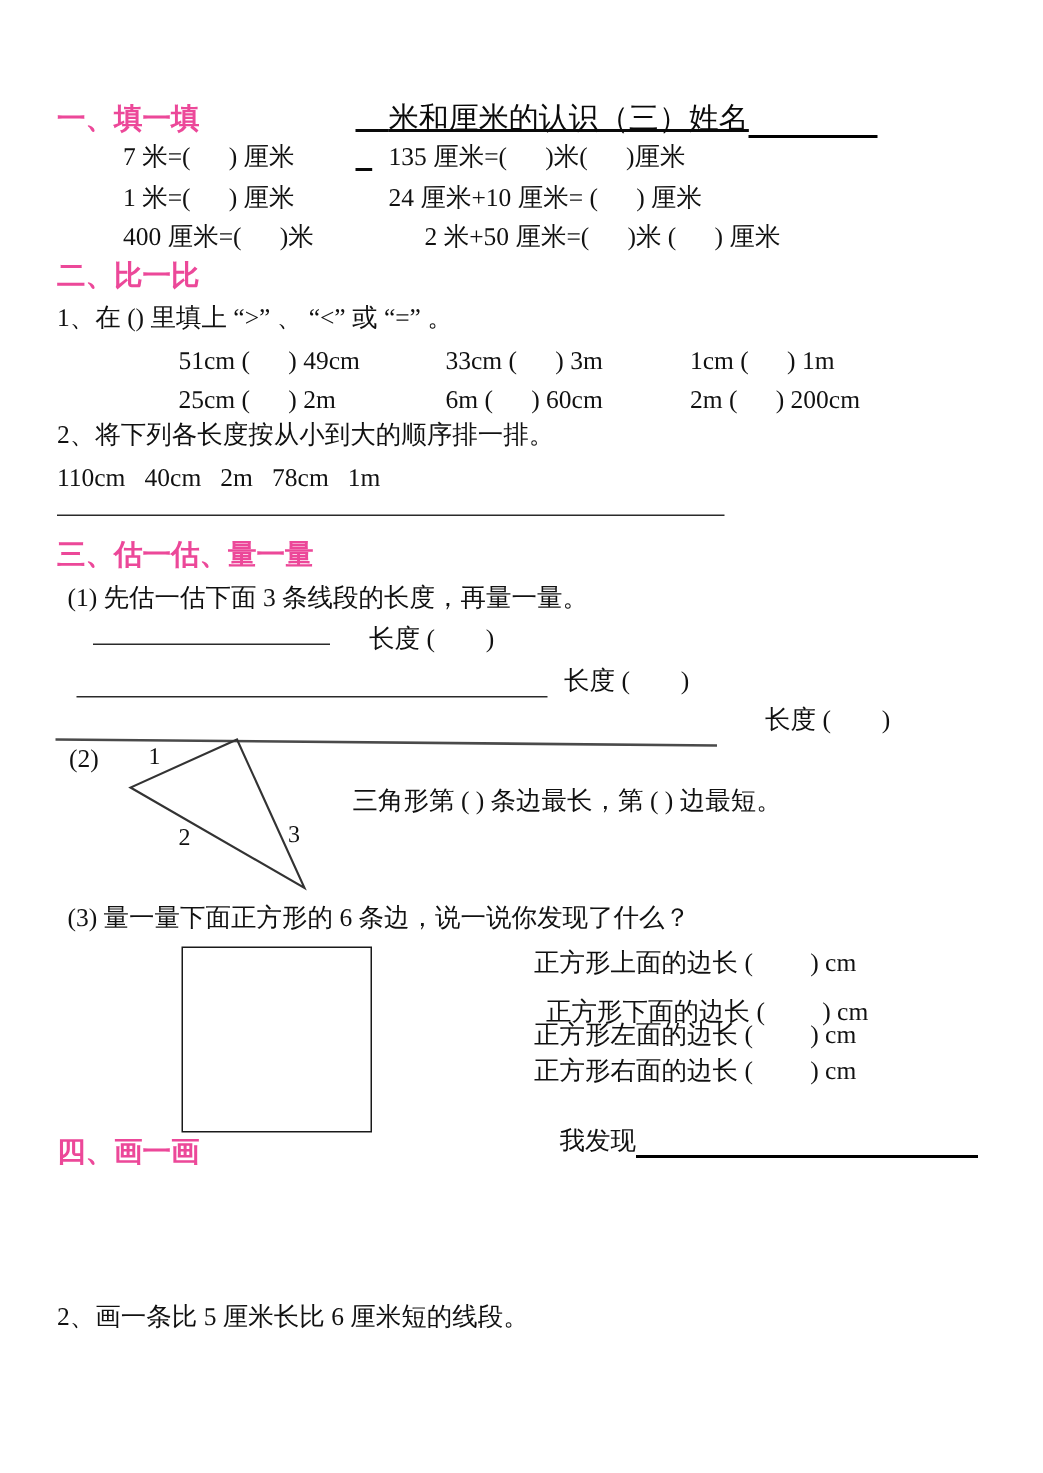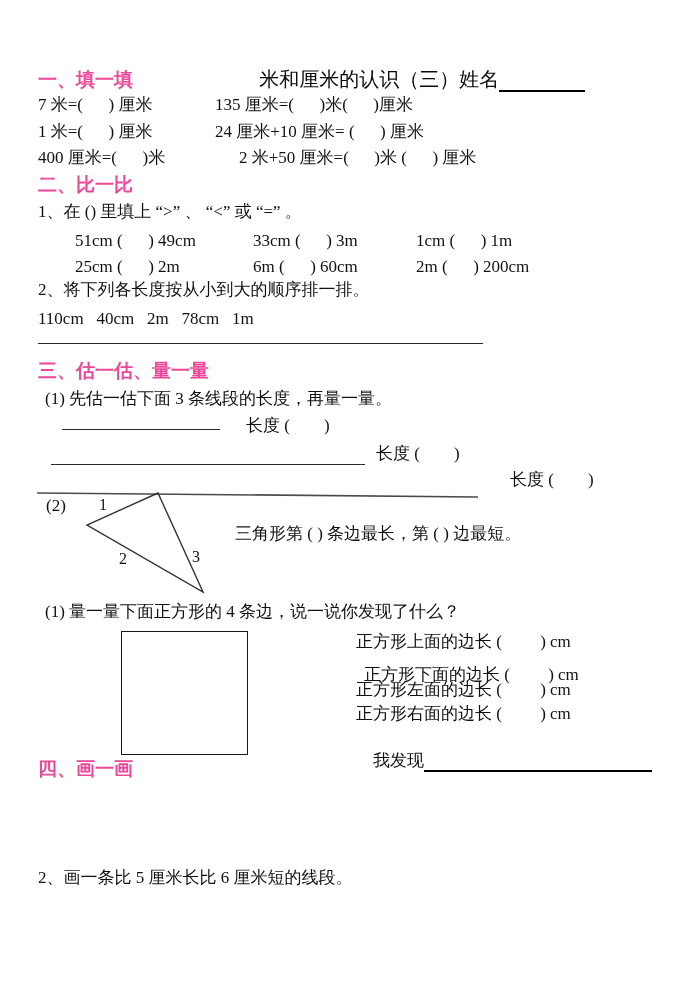--- a/index.html
+++ b/index.html
@@ -2,22 +2,22 @@
 <html><head>
 <meta charset="utf-8">
 <style>
   html,body{margin:0;padding:0;background:#fff;}
   .page{position:relative;width:695px;height:982px;background:#ffffff;overflow:hidden;
         color:#111;}
   .abs{position:absolute;white-space:pre;}
   .serif{font-family:"Liberation Serif","DejaVu Serif",serif;font-size:17px;line-height:22px;color:#111;}
   .small{font-size:16px;}
   .hd{font-family:"Liberation Sans","DejaVu Sans",sans-serif;font-weight:700;font-size:19px;line-height:24px;color:#ec4899;}
-  .title{font-family:"Liberation Sans","DejaVu Sans",sans-serif;font-weight:500;font-size:20px;line-height:26px;color:#0a0a0a;}
-  .cell{position:absolute;top:0;white-space:pre;}
+  .title{font-family:"Liberation Sans","DejaVu Sans",sans-serif;font-weight:500;font-size:20px;line-height:26px;color:#0a0a0a;text-decoration:underline;}
+  .cell{position:absolute;top:0;white-space:pre;margin-left:44px;}
   .blank{display:inline-block;border-bottom:2px solid #000;height:1.05em;vertical-align:bottom;}
   .uline{position:absolute;height:0;border-top:1.7px solid #2a2a2a;}
   .square-fig{position:absolute;border:1.6px solid #1a1a1a;background:#fff;}
   .overlay{position:absolute;left:0;top:0;pointer-events:none;}
 </style>
 </head>
 <body>
 
 <div class="page">
 
@@ -70,21 +70,21 @@
     <line x1="37" y1="493" x2="478" y2="497" stroke="#4a4a4a" stroke-width="1.7"></line>
     <polygon points="158,493 87,525 203,592" fill="none" stroke="#333333" stroke-width="1.4"></polygon>
   </svg>
 
   <div class="abs serif" style="left:46px;top:495px;">(2)</div>
   <div class="abs serif small" style="left:99px;top:494px;">1</div>
   <div class="abs serif small" style="left:119px;top:548px;">2</div>
   <div class="abs serif small" style="left:192px;top:546px;">3</div>
   <div class="abs serif" style="left:235px;top:523px;">三角形第 ( ) 条边最长，第 ( ) 边最短。</div>
 
-  <div class="abs serif" style="left:45px;top:601px;">(1) 量一量下面正方形的 4 条边，说一说你发现了什么？</div>
+  <div class="abs serif" style="left:45px;top:601px;">(3) 量一量下面正方形的 6 条边，说一说你发现了什么？</div>
   <div class="square-fig" style="left:121px;top:631px;width:125px;height:122px;"></div>
 
   <div class="abs serif" style="left:356px;top:631px;">正方形上面的边长 (         ) cm</div>
   <div class="abs serif" style="left:356px;top:664px;margin-left:8px;">正方形下面的边长 (         ) cm</div>
   <div class="abs serif" style="left:356px;top:703px;">正方形右面的边长 (         ) cm</div>
   <div class="abs serif" style="left:356px;top:679px;">正方形左面的边长 (         ) cm</div>
   <div class="abs serif" style="left:356px;top:728px;">
     <span>我发现</span><span class="blank" style="width:228px;"></span>
   </div>
 

